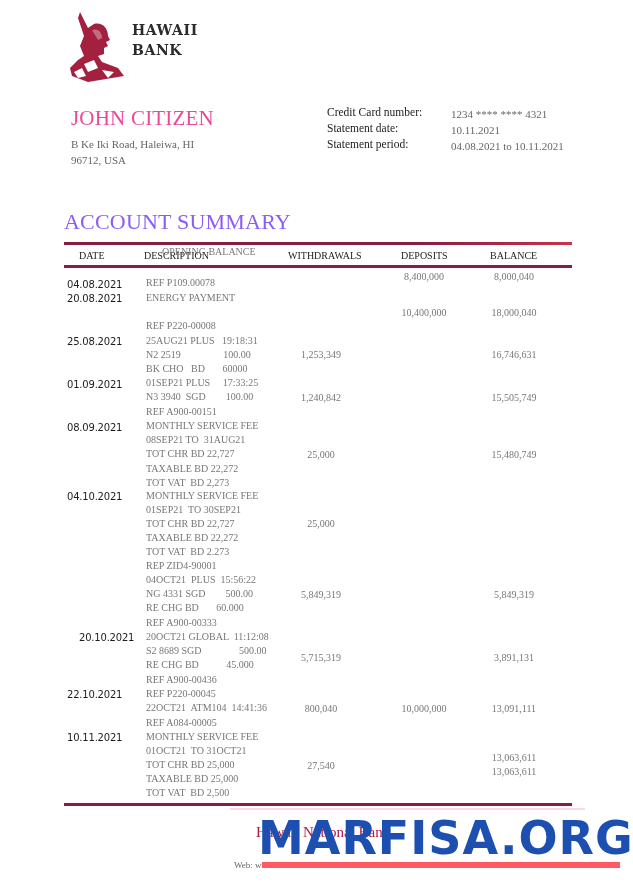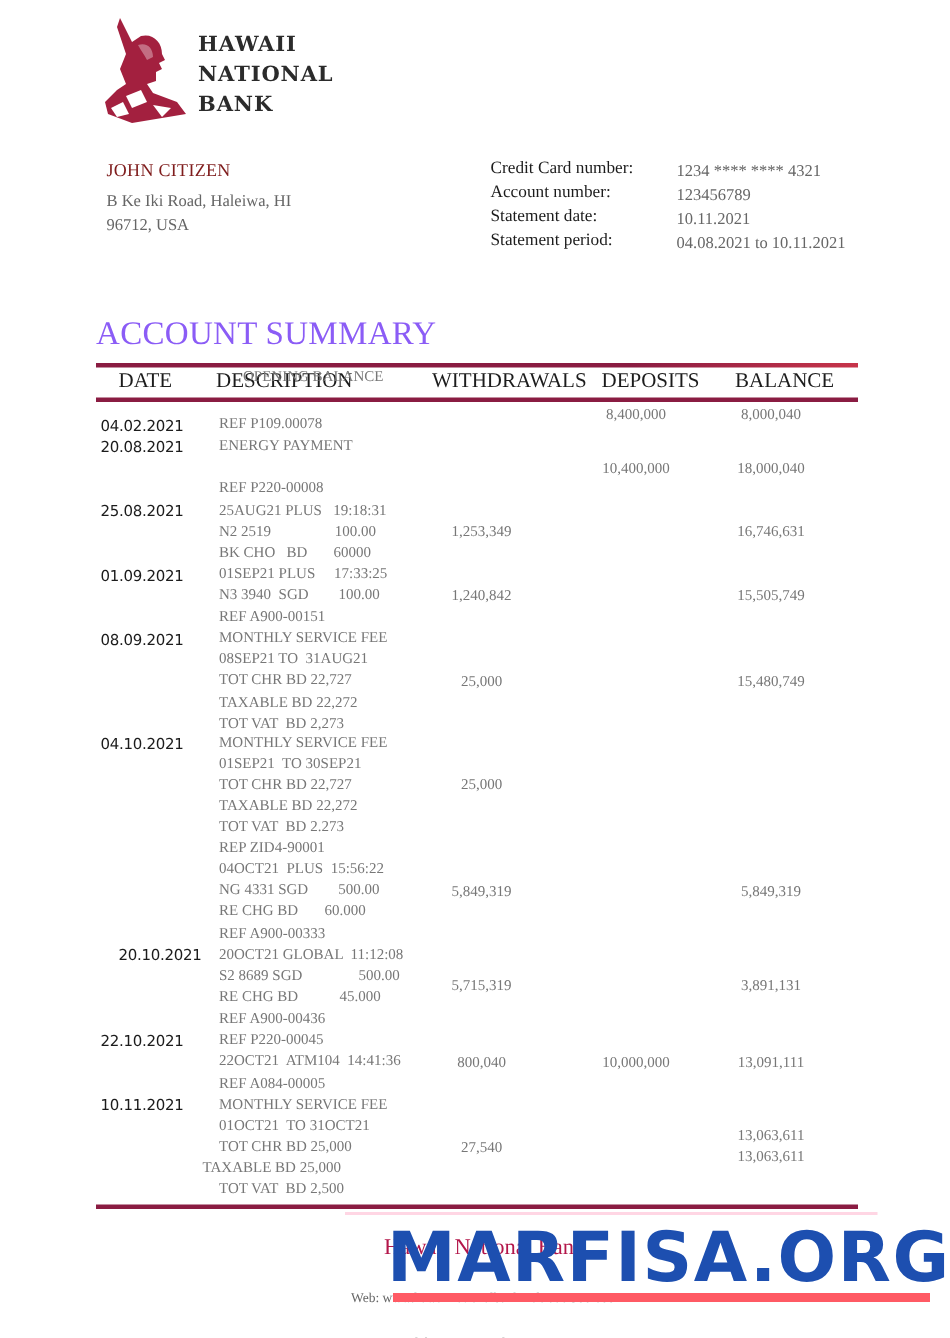--- a/index.html
+++ b/index.html
@@ -4,35 +4,35 @@
 <style>
   * { margin: 0; padding: 0; box-sizing: border-box; }
   html, body { width: 633px; height: 892px; background: #ffffff; overflow: hidden; }
   body { position: relative; font-family: "Liberation Serif", "DejaVu Serif", serif; color: #333; }
 
   .logo { position: absolute; left: 68px; top: 10px; width: 175px; height: 72px; }
   .logo-mark { position: absolute; left: 0; top: 0; width: 60px; height: 72px; }
   .logo-text { position: absolute; left: 64px; top: 10px; font-family: "DejaVu Serif", serif; font-weight: bold; font-size: 14px; line-height: 20px; color: #2b2b2b; letter-spacing: 0.6px; }
 
   .customer { position: absolute; left: 71px; top: 106px; }
-  .customer-name { font-size: 12px; color: #7f1d1d; letter-spacing: 0.2px; margin-bottom: 5px; }
+  .customer-name { font-size: 21px; color: #ec4899; letter-spacing: 0.2px; margin-bottom: 5px; }
   .customer-line { font-size: 11px; color: #666; line-height: 16px; }
 
   .info { position: absolute; left: 327px; top: 106px; }
   .info-row { display: flex; height: 16px; }
   .info-label { width: 124px; font-size: 11.5px; color: #1c1c1c; }
   .info-value { font-size: 11px; color: #666; padding-top: 2px; }
 
   .summary-title { position: absolute; left: 64px; top: 209px; font-size: 22px; color: #8b5cf6; letter-spacing: 0.2px; }
 
   .table { position: absolute; left: 64px; top: 242px; width: 508px; }
   .rule-top { height: 3px; background: linear-gradient(to right, #8a1c42 0%, #8a1c42 70%, #c7344a 100%); }
   .rule-mid { height: 3px; background: #8a1c42; }
   .rule-bottom { position: absolute; left: 64px; top: 803px; width: 508px; height: 3px; background: #8a1c42; }
-  .thead { display: flex; height: 20px; align-items: center; font-size: 14px; color: #1c1c1c; }
+  .thead { display: flex; height: 20px; align-items: center; font-size: 10px; color: #1c1c1c; }
   .th { position: absolute; }
 
   .cell { position: absolute; font-size: 10px; color: #777; white-space: pre; line-height: 12px; }
   .date { position: absolute; font-size: 10px; color: #1c1c1c; font-weight: bold; font-family: "DejaVu Sans", sans-serif; font-weight: normal; letter-spacing: -0.2px; }
 
   .footer-name { position: absolute; left: 256px; top: 824px; font-size: 15px; color: #b3164a; }
   .footer-addr { position: absolute; left: 255px; top: 846px; font-size: 9px; color: #666; margin-top: 44px; }
   .footer-web { position: absolute; left: 234px; top: 860px; font-size: 9px; color: #666; }
 
   .watermark { position: absolute; left: 258px; top: 812px; font-family: "DejaVu Sans", sans-serif; font-weight: bold; font-size: 46px; color: #1d4fb0; letter-spacing: 1px; line-height: 52px; }
@@ -45,39 +45,34 @@
 <div class="logo">
   <svg class="logo-mark" viewBox="0 0 60 72">
     <path d="M12 2 L20 18 L26 14 C34 12 40 18 40 26 L42 30 L38 32 L40 36 L36 38 L36 44 L30 46 L34 52 L50 58 L56 66 L20 72 L4 66 L2 58 L10 50 L16 46 L12 36 L16 26 L10 8 Z" fill="#a3203f"></path>
     <path d="M16 54 L26 50 L30 58 L20 62 Z" fill="#fff"></path>
     <path d="M34 60 L46 62 L40 68 Z" fill="#fff"></path>
     <path d="M6 62 L14 58 L18 66 L10 68 Z" fill="#fff"></path>
     <path d="M24 20 C30 18 34 22 34 28 L30 30 C28 26 26 24 24 20 Z" fill="#fff" opacity="0.35"></path>
   </svg>
   <div class="logo-text">
     <div>HAWAII</div>
-    <div>NATIONAL</div>
     <div>BANK</div>
   </div>
 </div>
 
 <div class="customer">
   <div class="customer-name">JOHN CITIZEN</div>
   <div class="customer-line">B Ke Iki Road, Haleiwa, HI</div>
   <div class="customer-line">96712, USA</div>
 </div>
 
 <div class="info">
   <div class="info-row">
     <div class="info-label">Credit Card number:</div>
     <div class="info-value">1234 **** **** 4321</div>
-  </div>
-  <div class="info-row">
-    <div class="info-label">Account number:</div>
-    <div class="info-value">123456789</div>
   </div>
   <div class="info-row">
     <div class="info-label">Statement date:</div>
     <div class="info-value">10.11.2021</div>
   </div>
   <div class="info-row">
     <div class="info-label">Statement period:</div>
     <div class="info-value">04.08.2021 to 10.11.2021</div>
   </div>
 </div>
@@ -90,21 +85,21 @@
     <span class="th" style="left:15px;">DATE</span>
     <span class="th" style="left:80px;">DESCRIPTION</span>
     <span class="th" style="left:224px;">WITHDRAWALS</span>
     <span class="th" style="left:337px;">DEPOSITS</span>
     <span class="th" style="left:426px;">BALANCE</span>
   </div>
   <div class="rule-mid"></div>
 </div>
 
 <div id="table-body">
-    <div class="date" style="top: 279px; left: 67px;">04.02.2021</div>
+    <div class="date" style="top: 279px; left: 67px;">04.08.2021</div>
     <div class="date" style="top: 293px; left: 67px;">20.08.2021</div>
     <div class="date" style="top: 336px; left: 67px;">25.08.2021</div>
     <div class="date" style="top: 379px; left: 67px;">01.09.2021</div>
     <div class="date" style="top: 422px; left: 67px;">08.09.2021</div>
     <div class="date" style="top: 491px; left: 67px;">04.10.2021</div>
     <div class="date" style="top: 632px; left: 79px;">20.10.2021</div>
     <div class="date" style="top: 689px; left: 67px;">22.10.2021</div>
     <div class="date" style="top: 732px; left: 67px;">10.11.2021</div>
     <div class="cell" style="top: 246px; left: 146px; padding-left: 16px;">OPENING BALANCE</div>
     <div class="cell" style="top: 277px; left: 146px;">REF P109.00078</div>
@@ -134,21 +129,21 @@
     <div class="cell" style="top: 631px; left: 146px;">20OCT21 GLOBAL  11:12:08</div>
     <div class="cell" style="top: 645px; left: 146px;">S2 8689 SGD               500.00</div>
     <div class="cell" style="top: 659px; left: 146px;">RE CHG BD           45.000</div>
     <div class="cell" style="top: 674px; left: 146px;">REF A900-00436</div>
     <div class="cell" style="top: 688px; left: 146px;">REF P220-00045</div>
     <div class="cell" style="top: 702px; left: 146px;">22OCT21  ATM104  14:41:36</div>
     <div class="cell" style="top: 717px; left: 146px;">REF A084-00005</div>
     <div class="cell" style="top: 731px; left: 146px;">MONTHLY SERVICE FEE</div>
     <div class="cell" style="top: 745px; left: 146px;">01OCT21  TO 31OCT21</div>
     <div class="cell" style="top: 759px; left: 146px;">TOT CHR BD 25,000</div>
-    <div class="cell" style="top: 773px; left: 135px;">TAXABLE BD 25,000</div>
+    <div class="cell" style="top: 773px; left: 146px;">TAXABLE BD 25,000</div>
     <div class="cell" style="top: 787px; left: 146px;">TOT VAT  BD 2,500</div>
     <div class="cell" style="top: 349px; left: 261px; width: 120px; text-align: center;">1,253,349</div>
     <div class="cell" style="top: 392px; left: 261px; width: 120px; text-align: center;">1,240,842</div>
     <div class="cell" style="top: 449px; left: 261px; width: 120px; text-align: center;">25,000</div>
     <div class="cell" style="top: 518px; left: 261px; width: 120px; text-align: center;">25,000</div>
     <div class="cell" style="top: 589px; left: 261px; width: 120px; text-align: center;">5,849,319</div>
     <div class="cell" style="top: 652px; left: 261px; width: 120px; text-align: center;">5,715,319</div>
     <div class="cell" style="top: 703px; left: 261px; width: 120px; text-align: center;">800,040</div>
     <div class="cell" style="top: 760px; left: 261px; width: 120px; text-align: center;">27,540</div>
     <div class="cell" style="top: 271px; left: 364px; width: 120px; text-align: center;">8,400,000</div>

